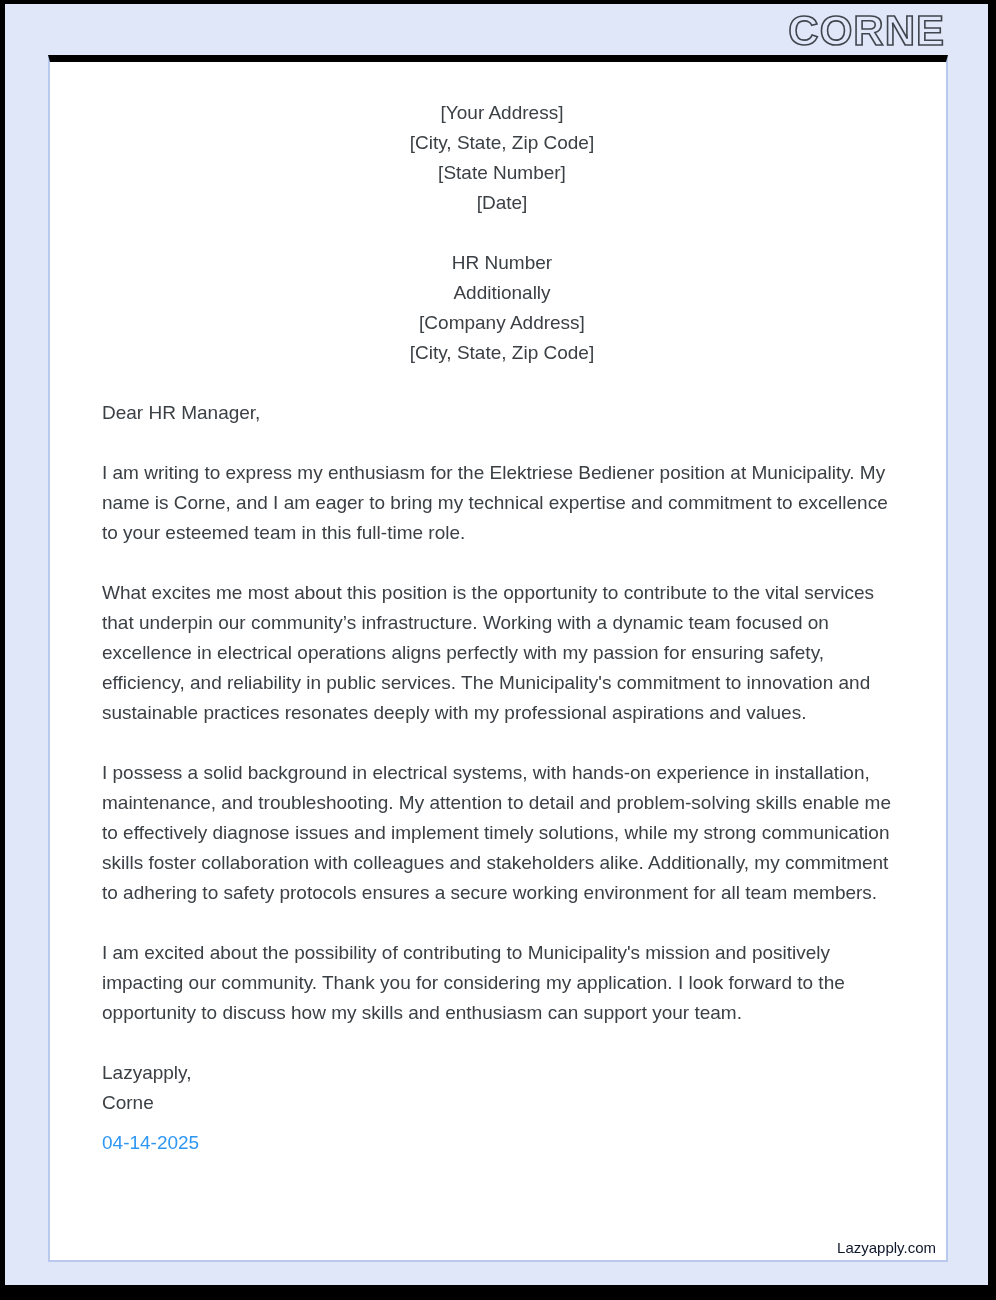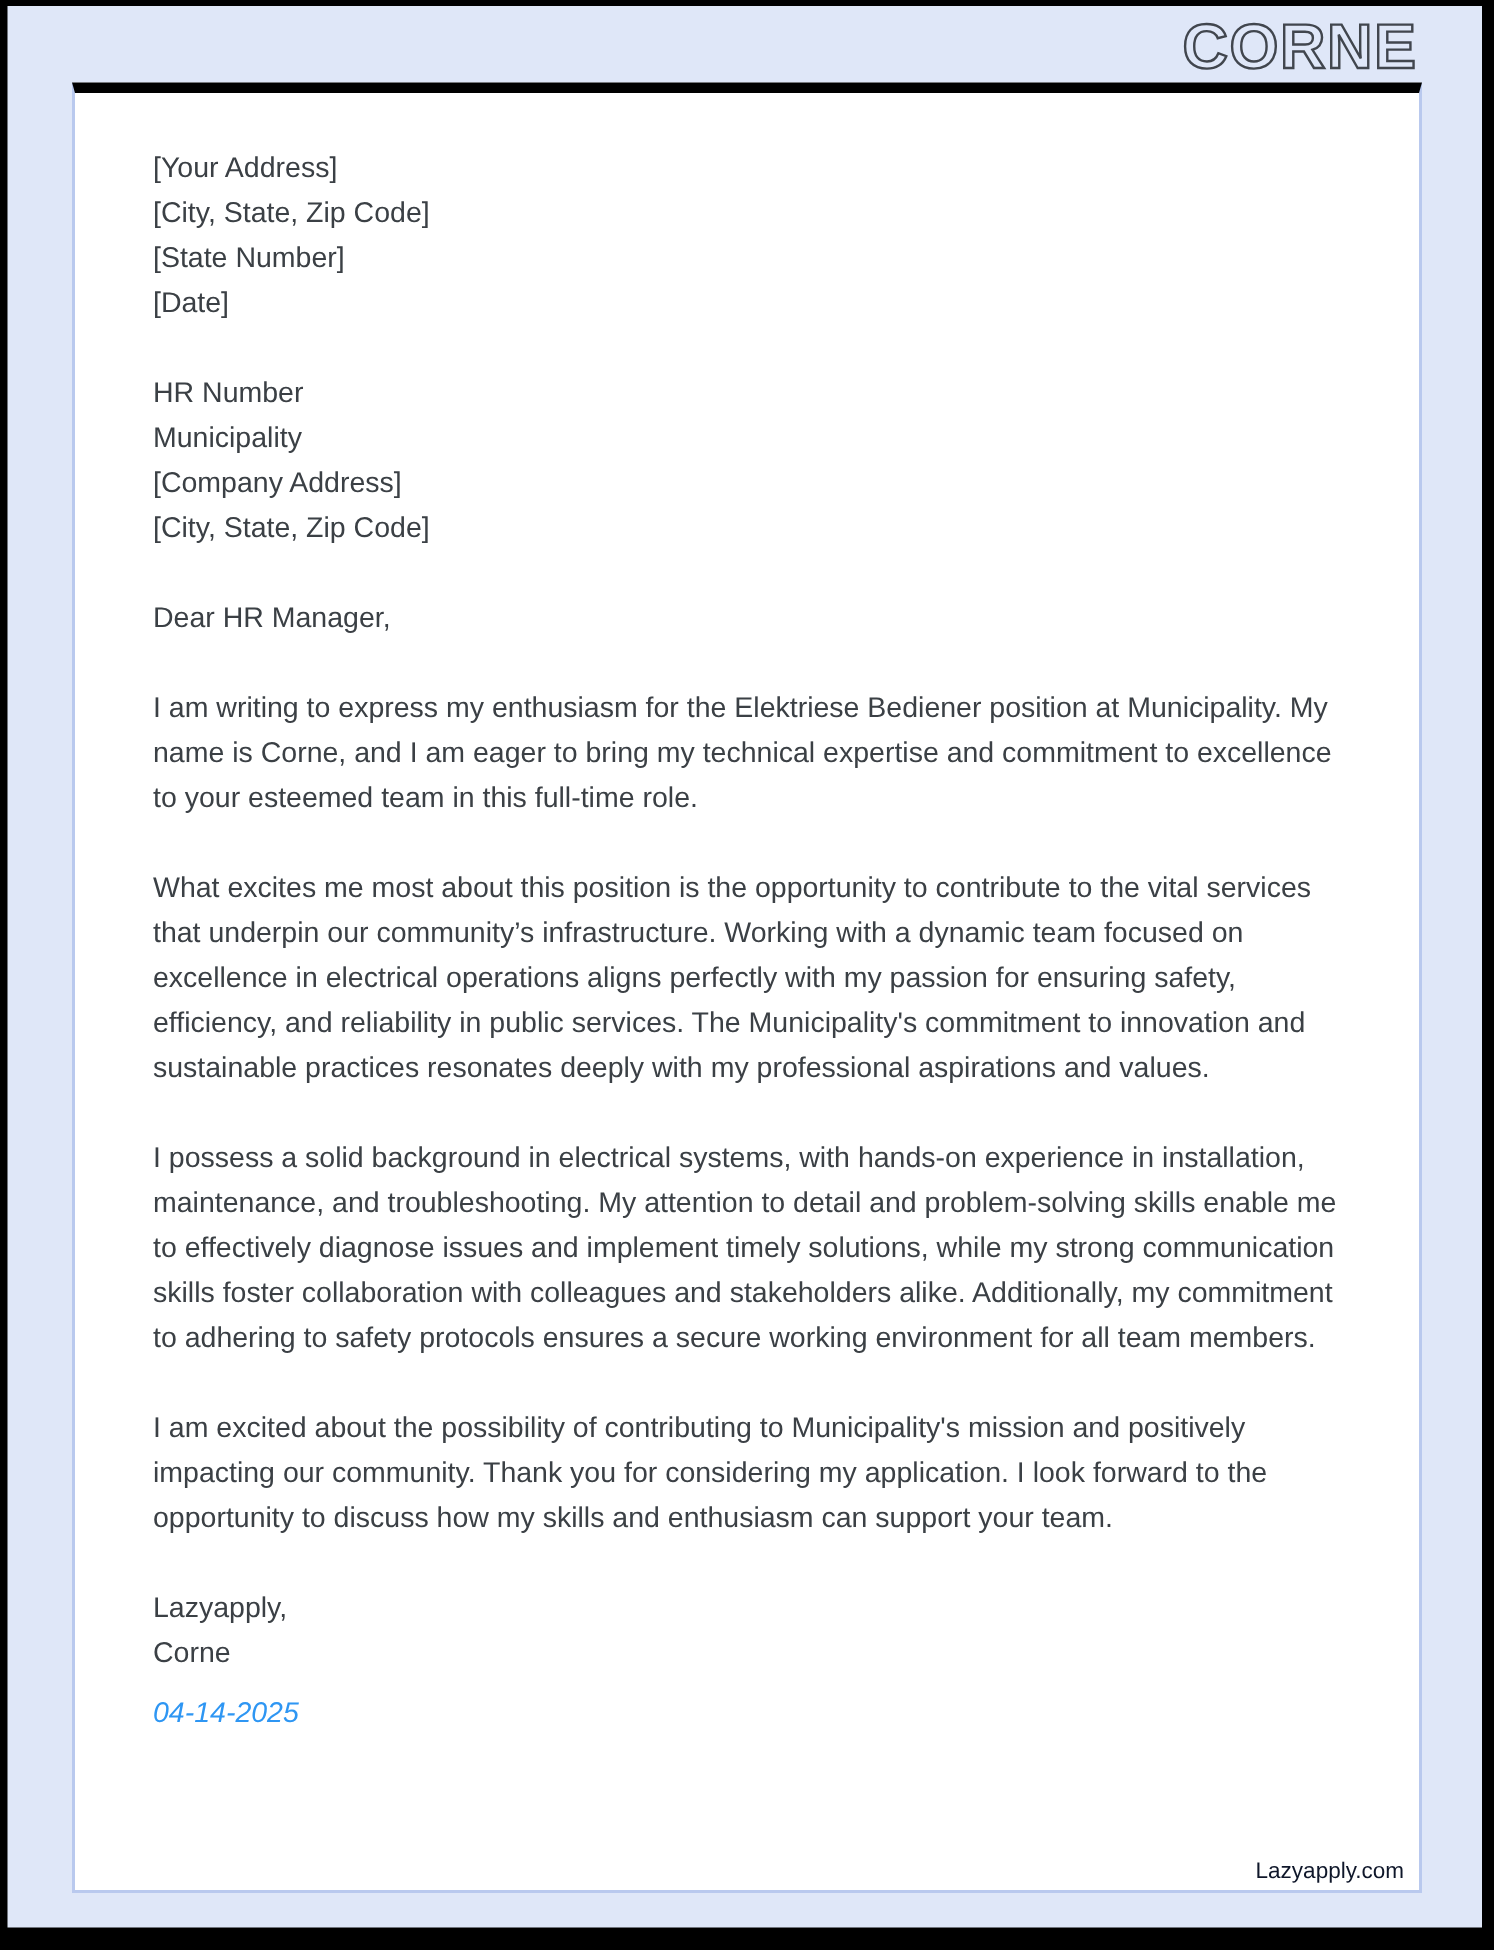--- a/index.html
+++ b/index.html
@@ -59,29 +59,29 @@
     width: 800px;
     font-size: 19px;
     line-height: 30px;
     color: #3b4045;
   }
   .block {
     margin: 0 0 30px 0;
   }
   .block div, .block p {
     margin: 0;
+    text-align: center;
   }
   .closing-block {
     margin: 0;
   }
   .date-line {
     margin-top: 10px;
     color: #2e96f3;
     cursor: pointer;
-    font-style: italic;
   }
   .watermark {
     position: absolute;
     right: 10px;
     bottom: 3px;
     font-size: 15px;
     line-height: 18px;
     color: #0f172a;
   }
 </style>
@@ -97,21 +97,21 @@
 
     <div class="block">
       <div>[Your Address]</div>
       <div>[City, State, Zip Code]</div>
       <div>[State Number]</div>
       <div>[Date]</div>
     </div>
 
     <div class="block">
       <div>HR Number</div>
-      <div>Municipality</div>
+      <div>Additionally</div>
       <div>[Company Address]</div>
       <div>[City, State, Zip Code]</div>
     </div>
 
     <div class="block">Dear HR Manager,</div>
 
     <p class="block">I am writing to express my enthusiasm for the Elektriese Bediener position at Municipality. My name is Corne, and I am eager to bring my technical expertise and commitment to excellence to your esteemed team in this full-time role.</p>
     <p class="block">What excites me most about this position is the opportunity to contribute to the vital services that underpin our community’s infrastructure. Working with a dynamic team focused on excellence in electrical operations aligns perfectly with my passion for ensuring safety, efficiency, and reliability in public services. The Municipality's commitment to innovation and sustainable practices resonates deeply with my professional aspirations and values.</p>
     <p class="block">I possess a solid background in electrical systems, with hands-on experience in installation, maintenance, and troubleshooting. My attention to detail and problem-solving skills enable me to effectively diagnose issues and implement timely solutions, while my strong communication skills foster collaboration with colleagues and stakeholders alike. Additionally, my commitment to adhering to safety protocols ensures a secure working environment for all team members.</p>
     <p class="block">I am excited about the possibility of contributing to Municipality's mission and positively impacting our community. Thank you for considering my application. I look forward to the opportunity to discuss how my skills and enthusiasm can support your team.</p>

